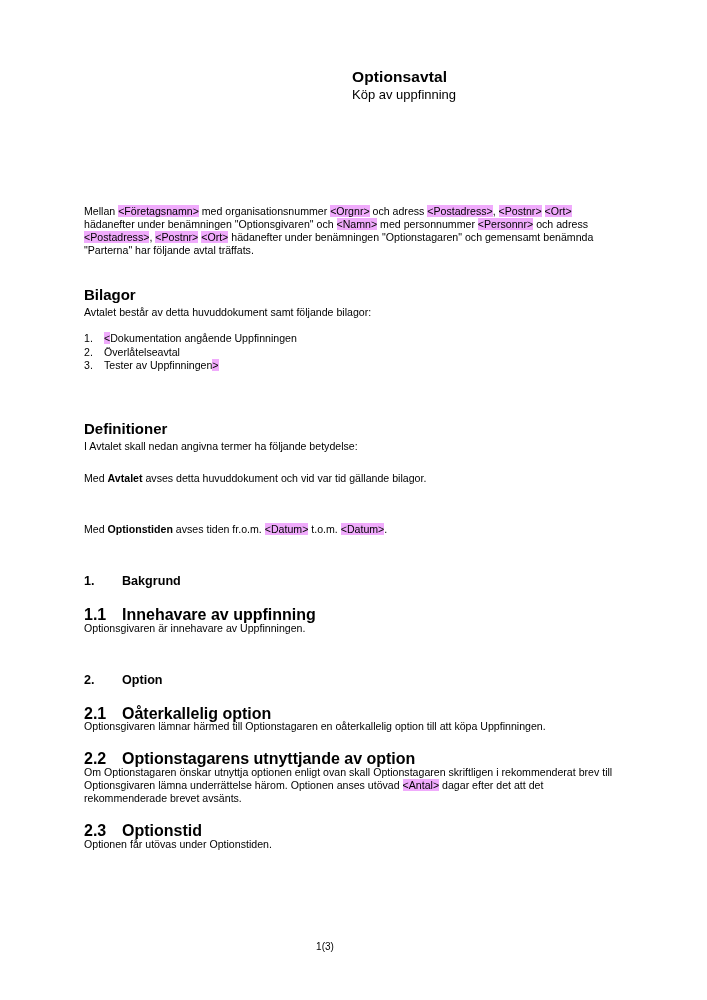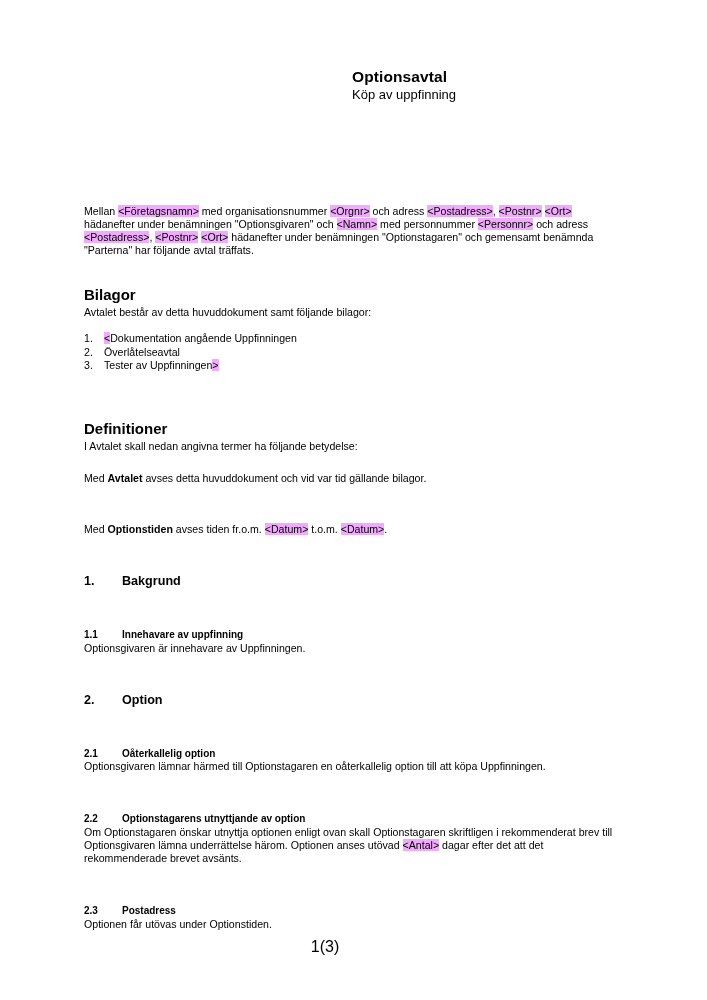--- a/index.html
+++ b/index.html
@@ -73,25 +73,24 @@
     line-height: 15px;
   }
   .h-num {
     font-size: 12.6px;
     font-weight: bold;
     line-height: 15px;
     display: flex;
   }
   .h-num .n { width: 38px; flex: 0 0 38px; }
   .h-sub {
-    font-size: 10px;
+    font-size: 16px;
     font-weight: bold;
     line-height: 13.5px;
     display: flex;
-    margin-top: 20px;
   }
   .h-sub .n { width: 38px; flex: 0 0 38px; }
 
   
   .bilagor-list {
     list-style: none;
     font-size: 10.6px;
     line-height: 13.1px;
   }
   .bilagor-list li {
@@ -110,21 +109,21 @@
 
   b, strong { font-weight: bold; text-align: right; }
 
   
   .footer {
     position: absolute;
     left: 0;
     top: 940px;
     width: 650px;
     text-align: center;
-    font-size: 16px;
+    font-size: 10px;
     line-height: 13px;
   }
 </style>
 </head>
 <body>
 
 <div class="page">
 
   <div class="title-block">
     <h1 class="doc-title">Optionsavtal</h1>
@@ -215,21 +214,21 @@
     <h3 class="h-sub">
       <span class="n">2.2</span>
       <span>Optionstagarens utnyttjande av option</span>
     </h3>
     <p class="para"><span>Om Optionstagaren önskar utnyttja optionen enligt ovan skall Optionstagaren skriftligen i rekommenderat brev till Optionsgivaren lämna underrättelse härom. Optionen anses utövad </span><mark class="hl">&lt;Antal&gt;</mark><span> dagar efter det att det rekommenderade brevet avsänts.</span></p>
 
     <div class="gap-md"></div>
 
     <h3 class="h-sub">
       <span class="n">2.3</span>
-      <span>Postadress</span>
+      <span>Optionstid</span>
     </h3>
     <p class="para">Optionen får utövas under Optionstiden.</p>
 
   </div>
 
   <div class="footer">
     <span>1(3)</span>
   </div>
 
 </div>

